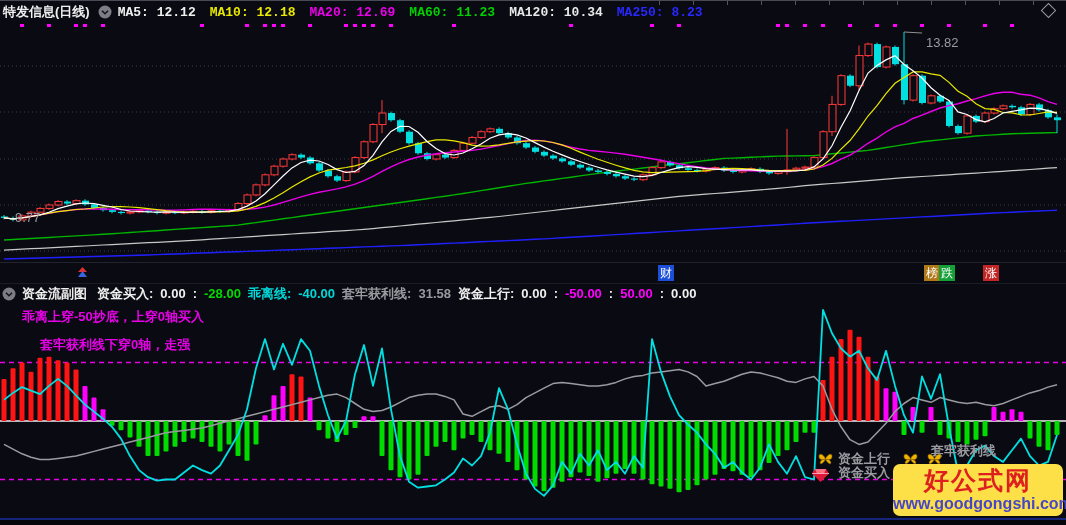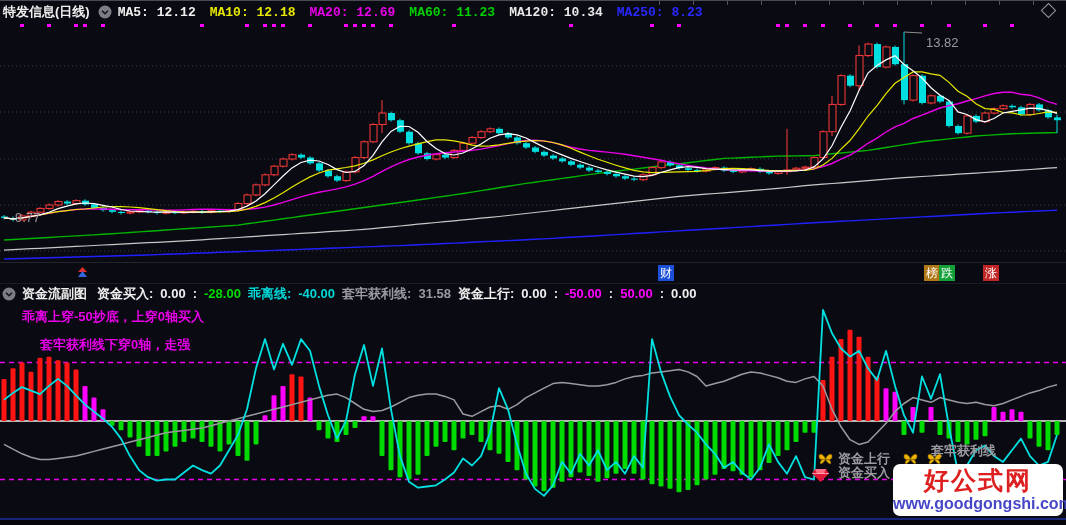--- a/index.html
+++ b/index.html
@@ -22,21 +22,21 @@
   .badge-row{position:absolute;left:0;top:262px;width:1066px;height:21px;border-top:1px solid #23232d;}
   .badge{position:absolute;top:2px;height:16px;line-height:16px;padding:0 2px;font-size:12px;color:#fff;}
   .updown-marker{position:absolute;left:77px;top:4px;}
   .sub-header{position:absolute;left:0;top:283px;width:1066px;height:19px;display:flex;align-items:center;
               font-size:13px;font-weight:bold;white-space:nowrap;border-top:1px solid #1c1c26;}
   .sub-title{color:#f0f0f0;margin-right:10px;}
   .seg{margin-right:7px;}
   .annot{position:absolute;color:#e800e8;font-size:13px;font-weight:bold;}
   .signal{position:absolute;color:#9a9aa0;font-size:13px;font-weight:bold;}
   .sig-ico{position:absolute;}
-  .watermark{position:absolute;left:893px;top:464px;width:170px;height:52px;background:#ffffff;
+  .watermark{position:absolute;left:893px;top:464px;width:170px;height:52px;background:#fde047;
              border-radius:7px;text-align:center;z-index:5;}
   .wm-title{color:#dd1f1f;font-size:25px;font-weight:bold;line-height:28px;margin-top:2px;letter-spacing:2px;}
   .wm-url{color:#4646c8;font-size:16px;font-weight:bold;line-height:20px;}
   .bottom-line{position:absolute;left:0;top:518px;width:1066px;height:2px;background:#16247a;}
   .bottom-strip{position:absolute;left:0;top:520px;width:1066px;height:5px;background:#05050a;}
 </style>
 </head>
 <body>
 
 <div class="screen">

